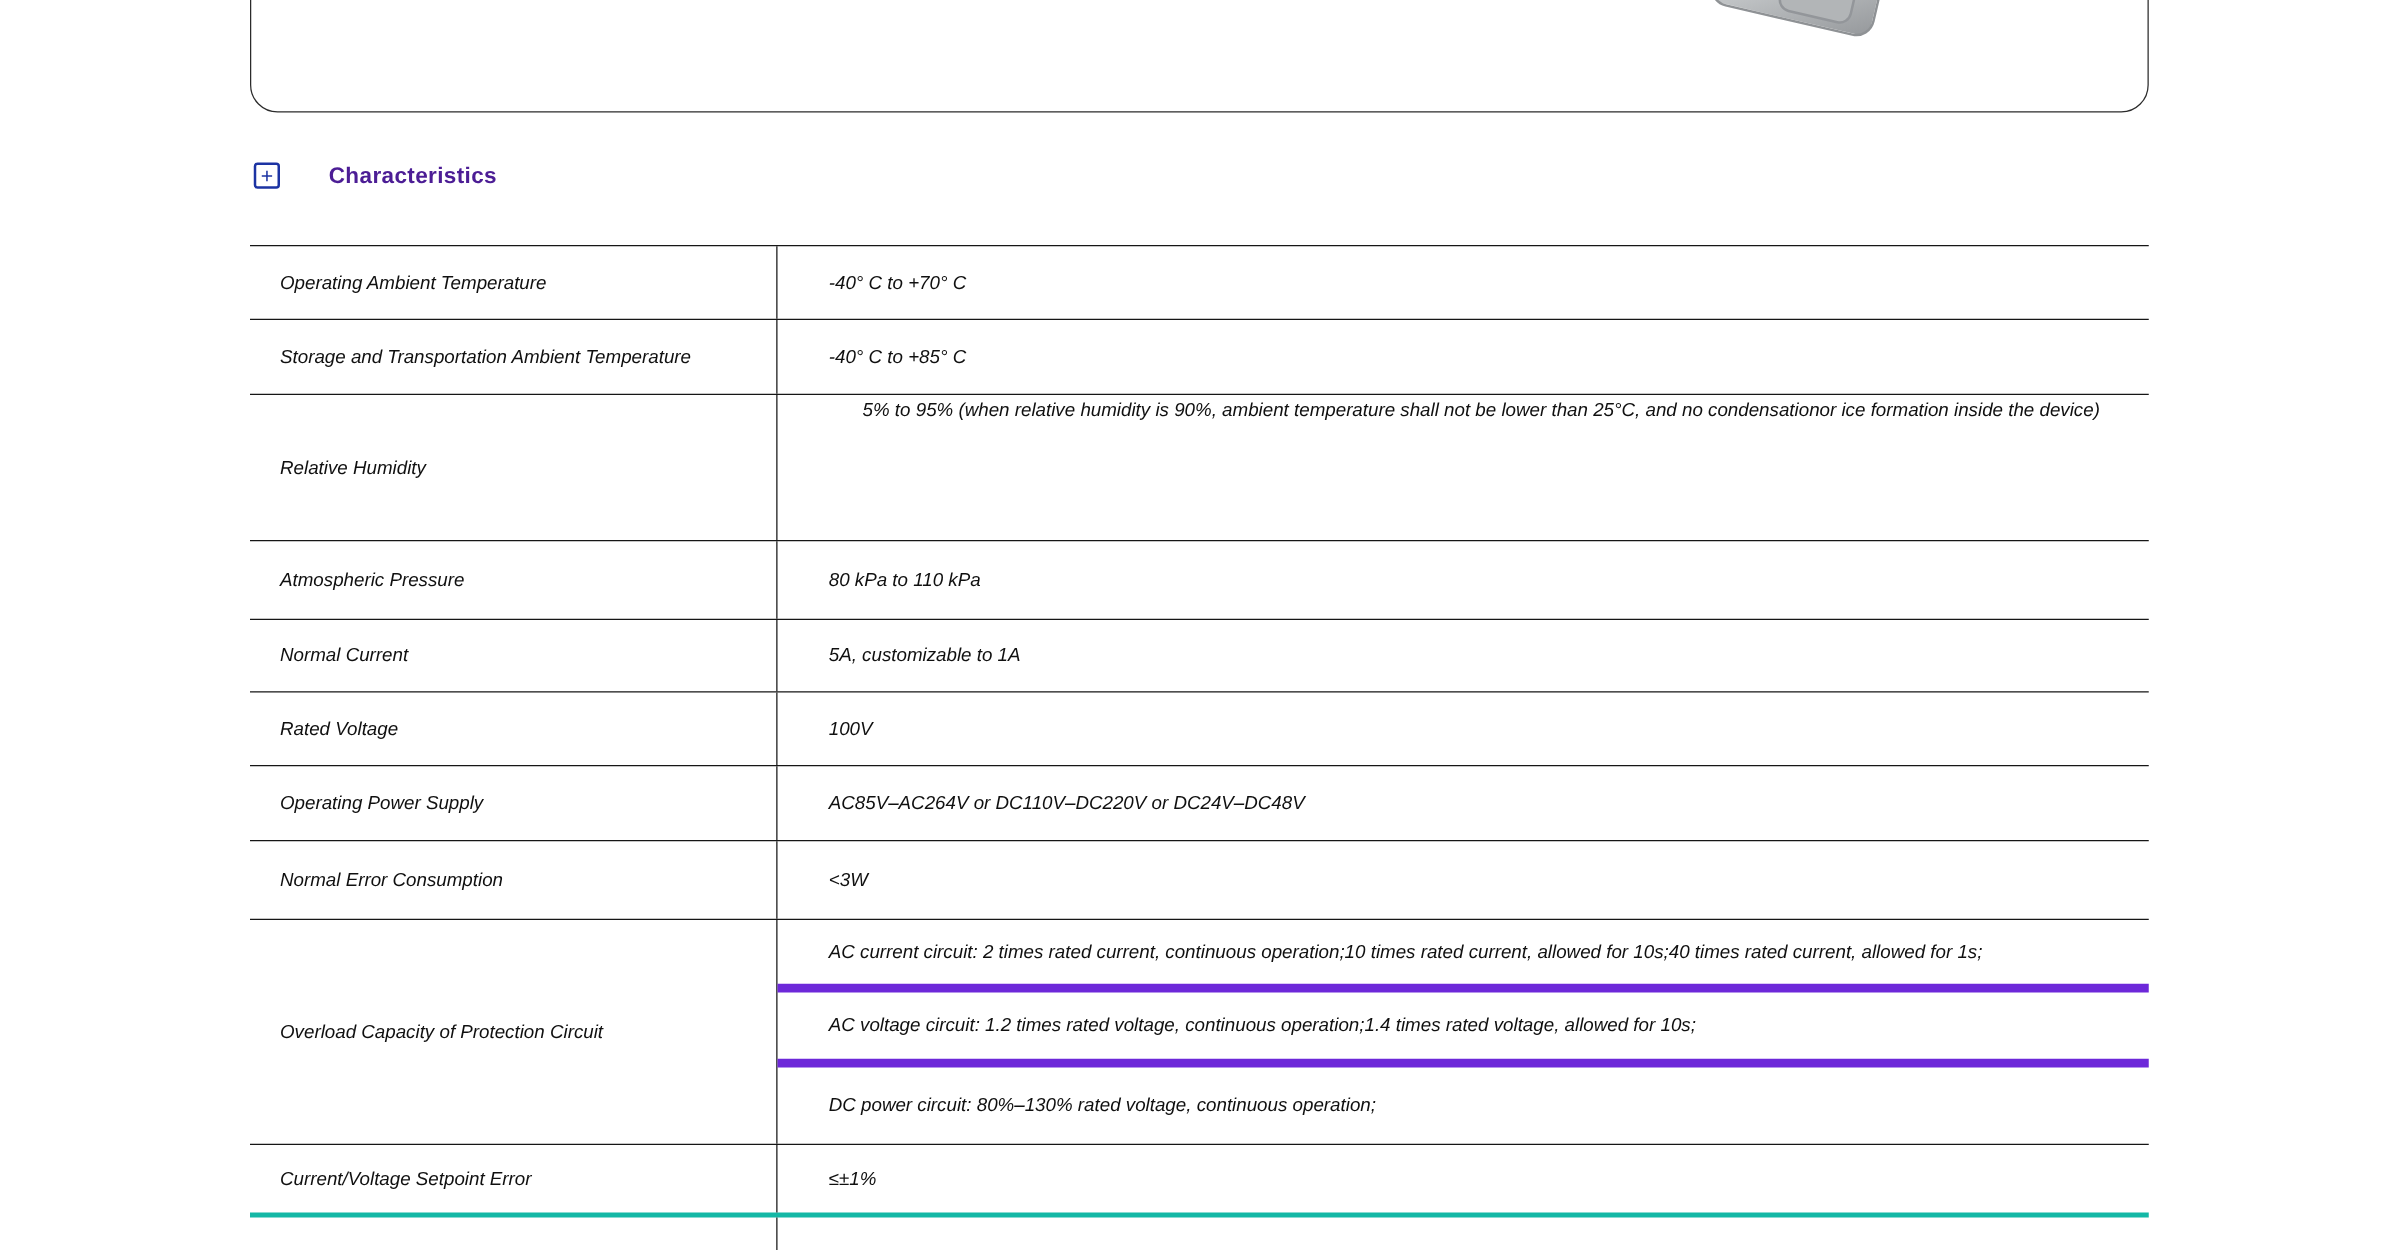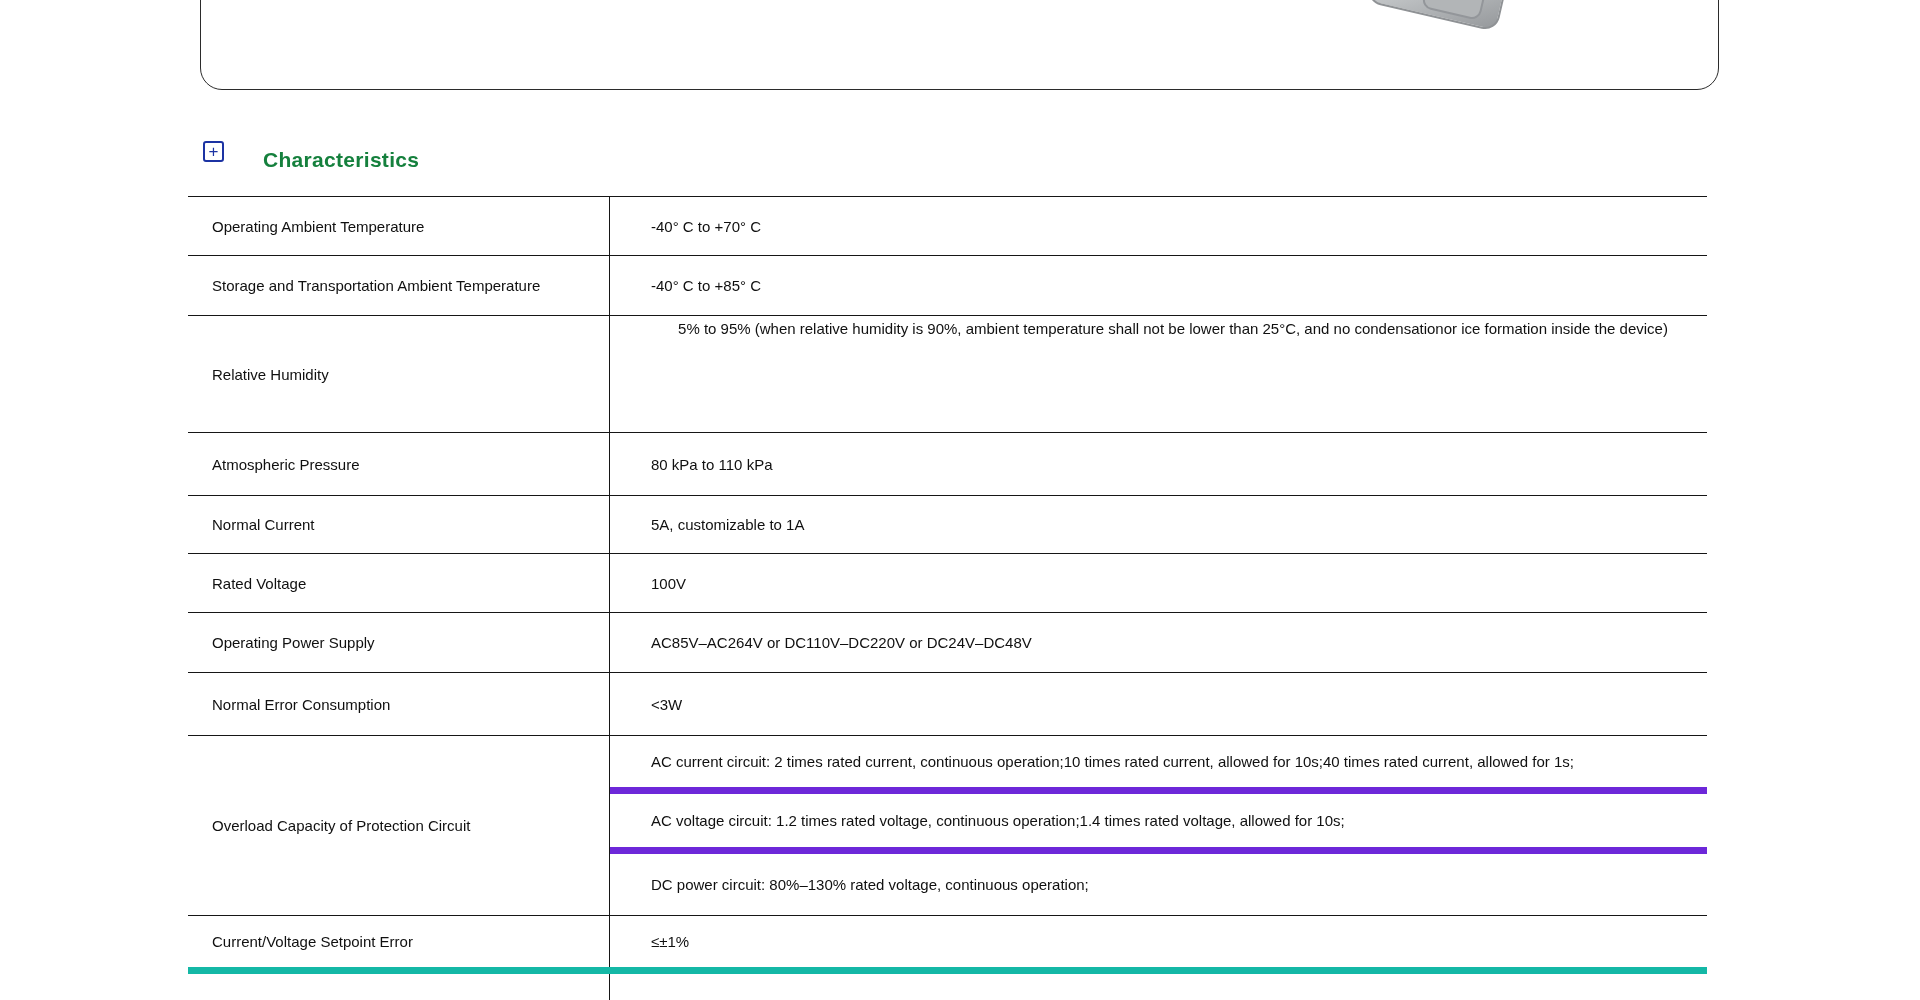--- a/index.html
+++ b/index.html
@@ -16,27 +16,27 @@
                  background:linear-gradient(150deg,#d6d8d9 15%,#bfc2c4 55%,#9a9da0 95%);
                  border:2px solid #8f9295; }
   .device-panel { position:absolute; right:17px; bottom:5px; width:60px; height:36px;
                   border-radius:10px; background:#b2b5b7; border:2px solid #93969a; }
 
   
   .section-header { position:absolute; left:203px; top:130px; display:flex; align-items:center; gap:39px; }
   .expand-icon { width:21px; height:21px; border:2px solid #1c33a3; border-radius:3px;
                  color:#1c33a3; display:flex; align-items:center; justify-content:center;
                  font-size:17px; line-height:1; font-weight:400; cursor:pointer; }
-  .section-title { font-size:21px; font-weight:bold; color:#15803d; letter-spacing:0.3px;margin-top:18px; }
+  .section-title { font-size:18px; font-weight:bold; color:#4c1d95; letter-spacing:0.3px; }
 
   
-  .spec-table { position:absolute; left:188px; top:196px; width:1519px;
-                border-top:1px solid #161616; font-size:15px; }
+  .spec-table { position:absolute; left:200px; top:196px; width:1519px;
+                border-top:1px solid #161616; font-size:15px;font-style:italic; }
   .row { display:flex; border-bottom:1px solid #161616; }
-  .row.thick { border-bottom:7px solid #14b8a6; }
+  .row.thick { border-bottom:4px solid #14b8a6; }
   .row.partial { border-bottom:none; }
   .cell { display:flex; align-items:center; }
   .cell.label { width:422px; flex:0 0 422px; border-right:1px solid #161616; padding-left:24px; padding-right:10px; }
   .cell.value { flex:1; padding-left:41px; padding-right:12px; }
   .cell.value.multiline { flex-direction:row; align-items:flex-start; justify-content:center; line-height:26px; }
   .subcol { flex:1; display:flex; flex-direction:column; }
   .subcell { display:flex; align-items:center; padding-left:41px; padding-right:12px;
              border-bottom:7px solid #6d28d9; }
   .subcell.last { border-bottom:none; flex:1; }
 </style>

